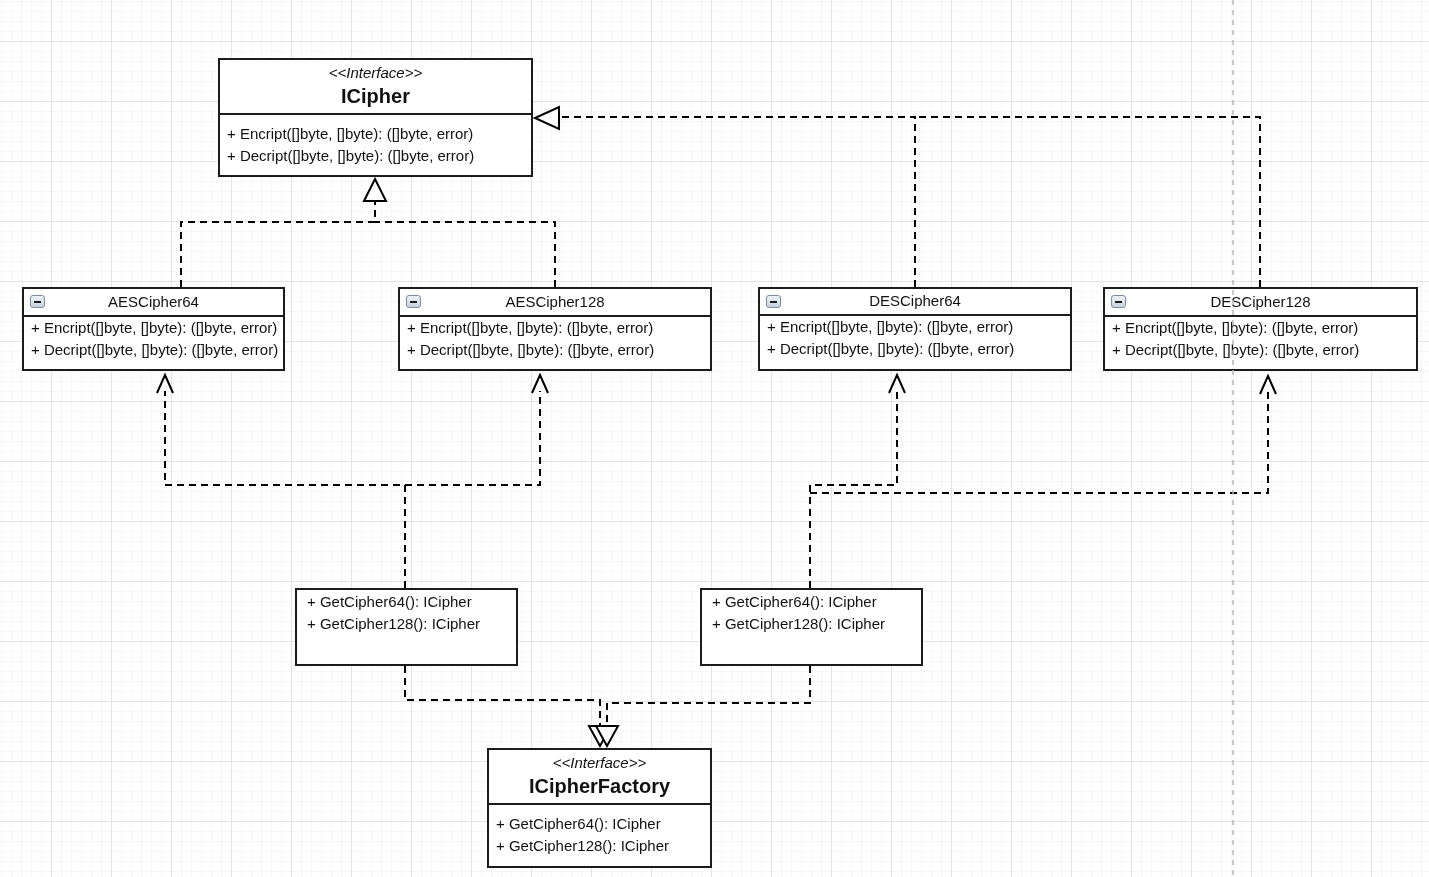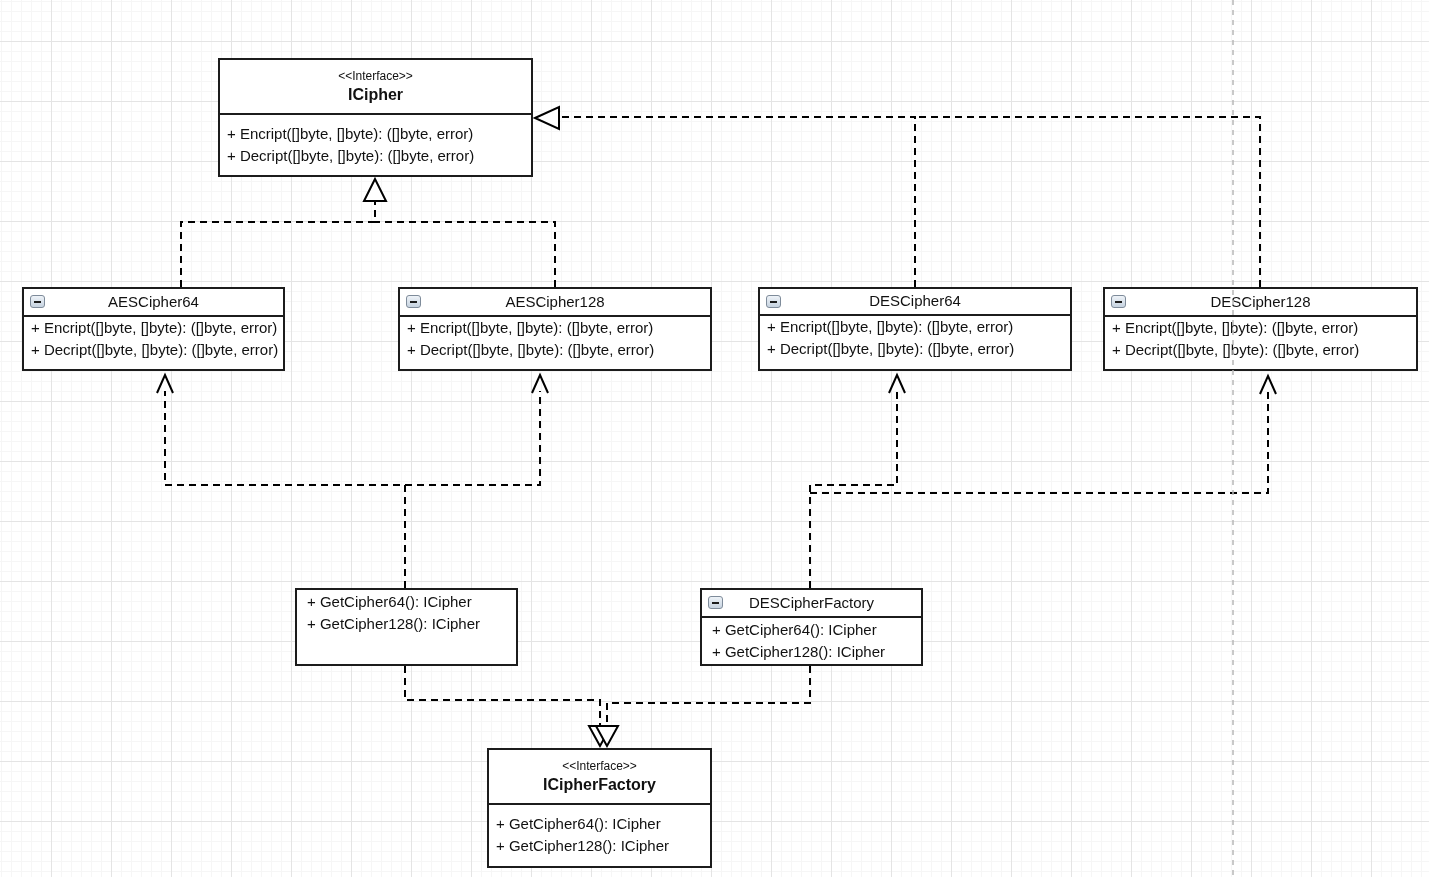--- a/index.html
+++ b/index.html
@@ -20,22 +20,22 @@
   #overlay-layer{z-index:5;}
   .uml-box{
     position:absolute;background:#ffffff;border:2px solid #1c1c1c;
     box-sizing:border-box;z-index:2;color:#111;
   }
   .box-header{
     border-bottom:2px solid #1c1c1c;display:flex;flex-direction:column;
     justify-content:center;align-items:center;line-height:1.35;
     position:relative;box-sizing:border-box;
   }
-  .stereotype{font-size:12px;}
-  .iface-name{font-weight:bold;font-size:16px;}
+  .stereotype{font-style:italic;font-size:15px;}
+  .iface-name{font-weight:bold;font-size:20px;}
   .plain-name{font-size:15px;}
   .box-methods{padding:0 4px 0 7px;}
   .method{font-size:15px;line-height:22px;white-space:nowrap;}
   .collapse-btn{
     position:absolute;left:6px;top:6px;width:15px;height:13px;
     border:1px solid #7e8b9a;border-radius:3px;box-sizing:border-box;
     background:linear-gradient(180deg,#eef3f8 0%,#c7d3e0 100%);
     display:flex;align-items:center;justify-content:center;
   }
   .minus-bar{display:block;width:7px;height:2px;background:#1c1c1c;}
@@ -134,26 +134,20 @@
   </div>
 
   <div class="uml-box" style="left:295px;top:588px;width:223px;height:78px">
     <div class="box-methods" style="padding-top:1px;padding-left:10px">
       <div class="method">+ GetCipher64(): ICipher</div>
       <div class="method">+ GetCipher128(): ICipher</div>
     </div>
   </div>
 
   <div class="uml-box" style="left:700px;top:588px;width:223px;height:78px">
-    <div class="box-header" style="height:28px">
-      <span class="collapse-btn">
-          <span class="minus-bar"></span>
-        </span>
-      <div class="plain-name">DESCipherFactory</div>
-    </div>
     <div class="box-methods" style="padding-top:1px;padding-left:10px">
       <div class="method">+ GetCipher64(): ICipher</div>
       <div class="method">+ GetCipher128(): ICipher</div>
     </div>
   </div>
 
   <div class="uml-box" style="left:487px;top:748px;width:225px;height:120px">
     <div class="box-header" style="height:55px">
       <div class="stereotype">&lt;&lt;Interface&gt;&gt;</div>
       <div class="iface-name">ICipherFactory</div>

